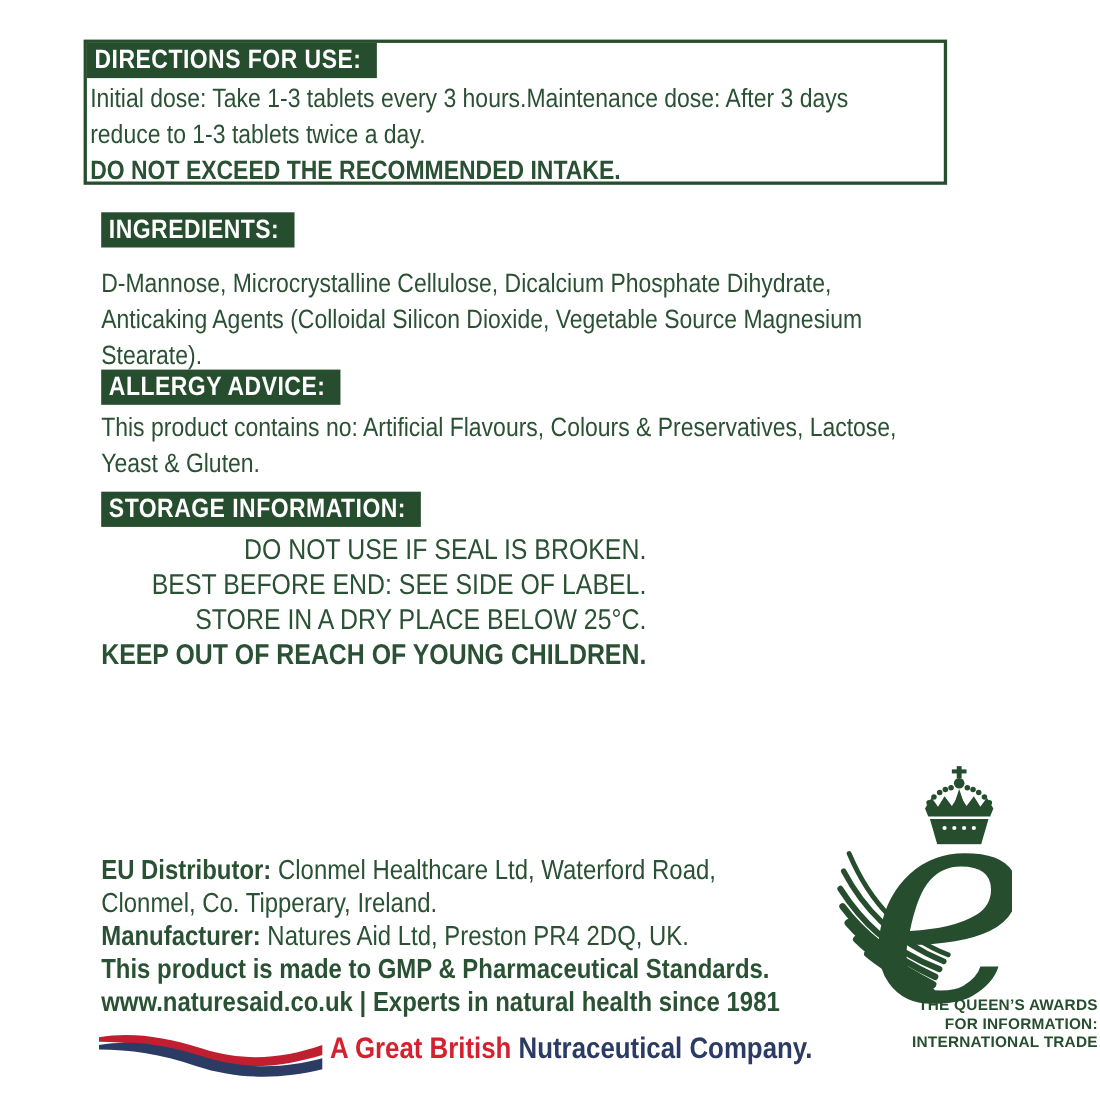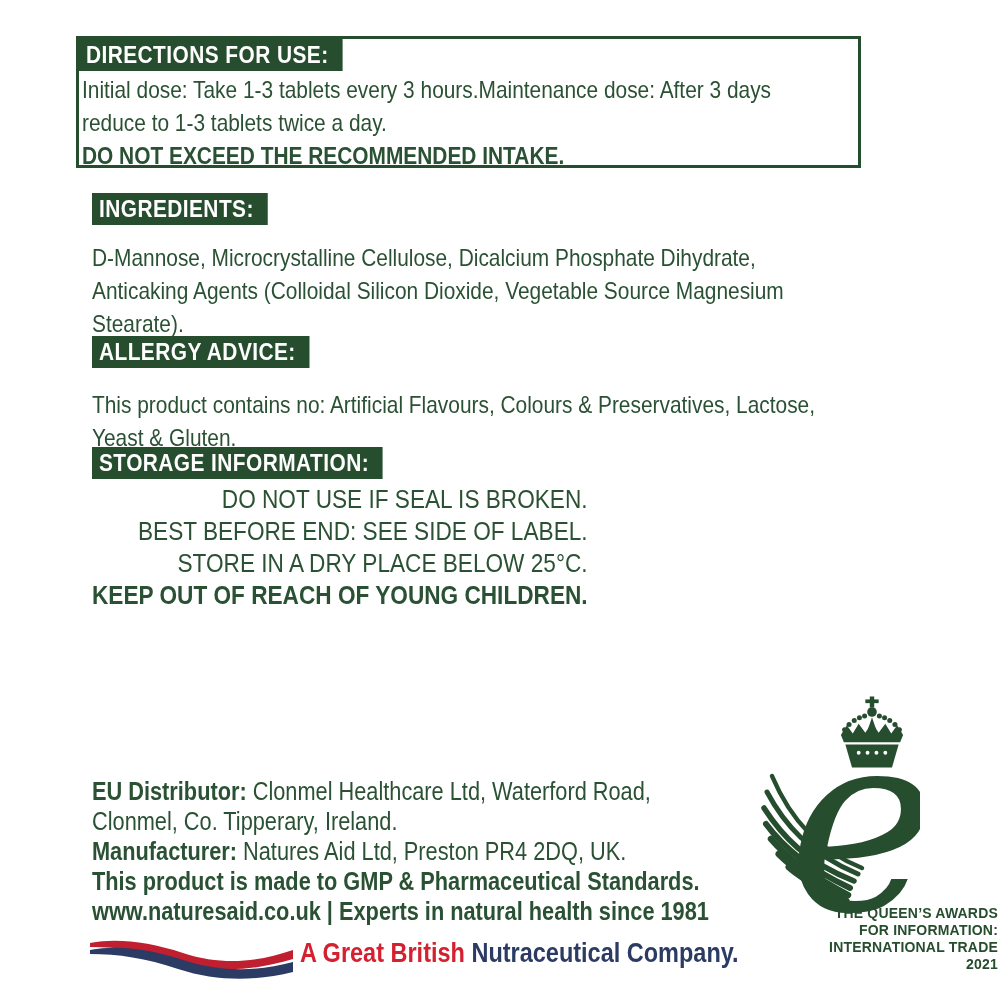--- a/index.html
+++ b/index.html
@@ -57,21 +57,21 @@
     <span class="bar">INGREDIENTS:</span>
     <div style="margin-top:16px;">
       <div class="bodyline cond">D-Mannose, Microcrystalline Cellulose, Dicalcium Phosphate Dihydrate,</div>
       <div class="bodyline cond">Anticaking Agents (Colloidal Silicon Dioxide, Vegetable Source Magnesium</div>
       <div class="bodyline cond">Stearate).</div>
     </div>
   </div>
 
   <div class="section" style="top:336px;">
     <span class="bar">ALLERGY ADVICE:</span>
-    <div style="margin-top:20px;">
+    <div style="margin-top:4px;">
       <div class="bodyline cond">This product contains no: Artificial Flavours, Colours &amp; Preservatives, Lactose,</div>
       <div class="bodyline cond">Yeast &amp; Gluten.</div>
     </div>
   </div>
 
   <div class="section" style="top:447px;">
     <span class="bar">STORAGE INFORMATION:</span>
     <div style="margin-top:4px;text-align:right;">
       <div class="bodyline caps cond">DO NOT USE IF SEAL IS BROKEN.</div>
       <div class="bodyline caps cond">BEST BEFORE END: SEE SIDE OF LABEL.</div>
@@ -129,17 +129,16 @@
         <path d="M13,71 C30,91 54,108 90,127" stroke-width="6.5"></path>
         <path d="M21,86 C38,103 60,116 88,133" stroke-width="7"></path>
         <path d="M31,99 C46,112 66,122 87,138" stroke-width="7"></path>
       </g>
       <text x="30" y="141" font-family="DejaVu Serif, serif" font-style="italic" font-size="250" fill="#264D2E">e</text>
     </svg>
     <div class="award-caption">
       <div>THE QUEEN’S AWARDS</div>
       <div>FOR INFORMATION:</div>
       <div>INTERNATIONAL TRADE</div>
-      <div>2021</div>
     </div>
   </div>
 
 </div>
 
 </body></html>

